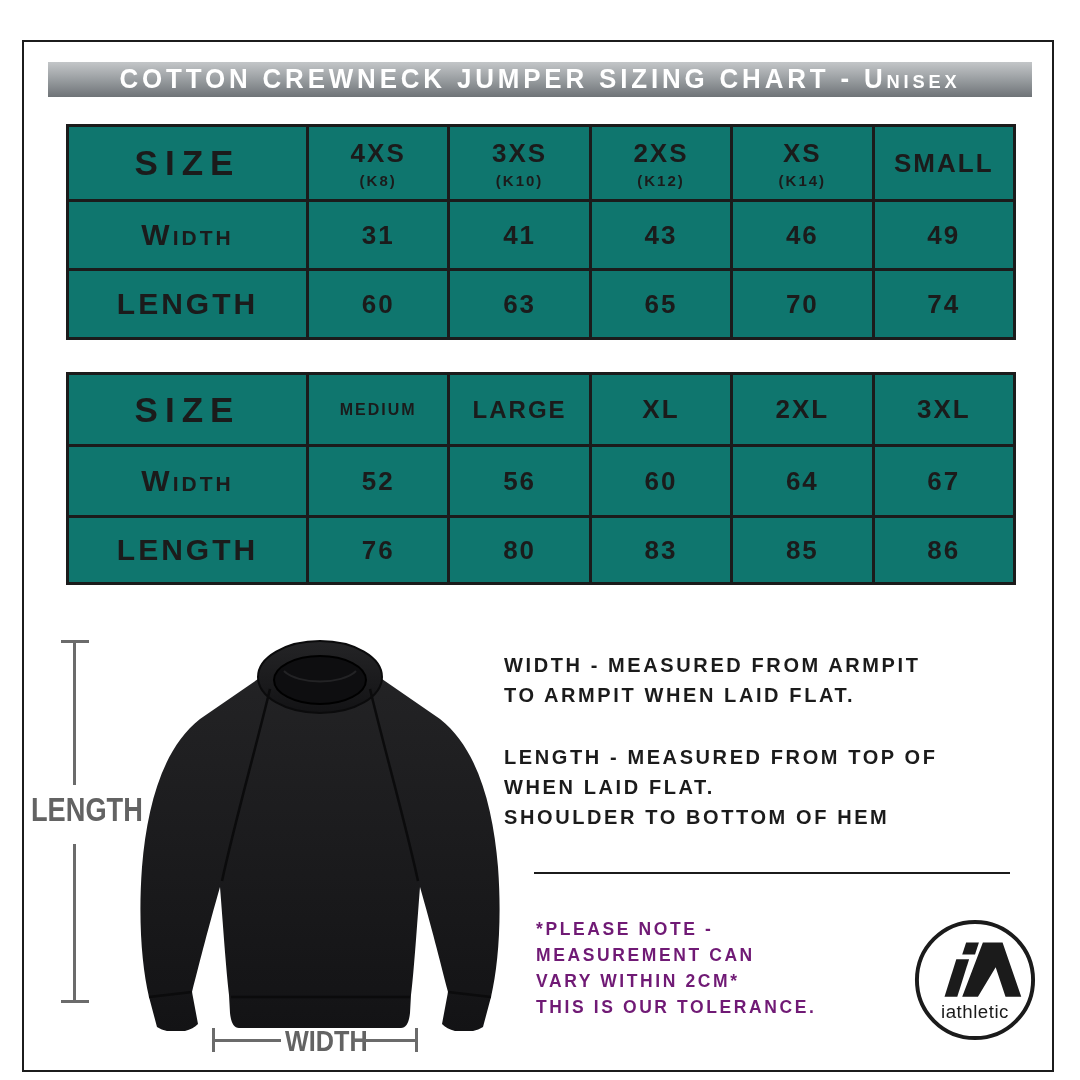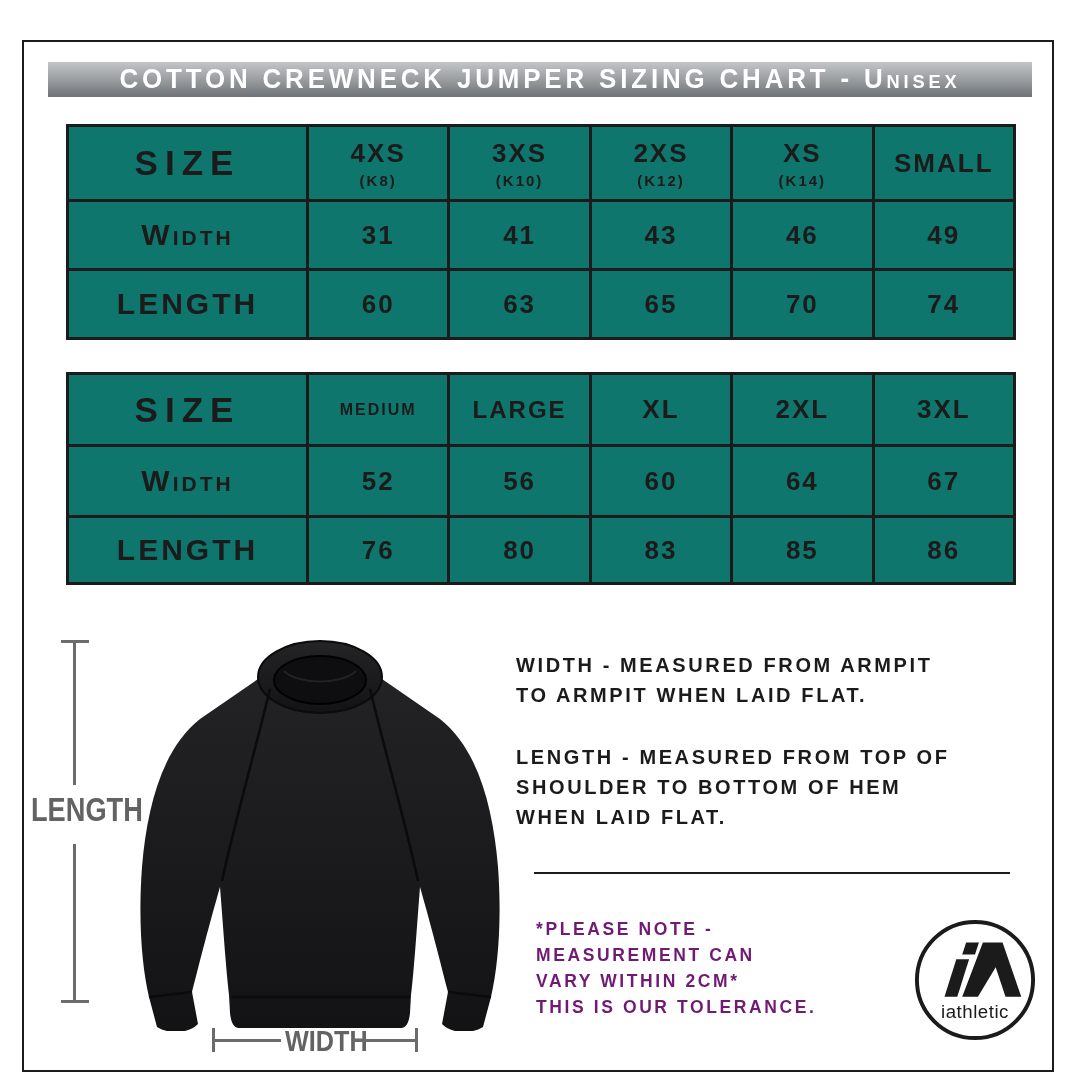--- a/index.html
+++ b/index.html
@@ -38,21 +38,21 @@
   
   .mline{position:absolute;background:#6b6b6b;}
   .mlabel{
     position:absolute;color:#636363;font-weight:700;white-space:nowrap;
     text-align:center;
   }
   .mlabel.v{font-size:34px;transform:scaleX(0.80);}
   .mlabel.h{font-size:30px;transform:scaleX(0.84);}
   
   .note-par{
-    position:absolute;left:516px;width:500px;font-weight:700;
+    position:absolute;left:504px;width:500px;font-weight:700;
     font-size:20px;letter-spacing:2.6px;line-height:30px;color:#1b1b1b;
   }
   .tol{
     position:absolute;left:536px;width:420px;font-weight:700;
     font-size:17.5px;letter-spacing:2.6px;line-height:26px;color:#701a75;
   }
   .divider{position:absolute;left:534px;top:854px;width:476px;height:2px;background:#1b1b1b;}
   .logo{position:absolute;left:913px;top:900px;width:124px;height:124px;}
   .jumper{position:absolute;left:134px;top:607px;width:372px;height:406px;}
 </style>
@@ -218,22 +218,22 @@
   <div class="mline" style="left:353px;top:1021px;width:62px;height:3px;"></div>
   <div class="mline" style="left:415px;top:1010px;width:3px;height:24px;"></div>
 
   <div class="note-par" style="top:632px;">
     <div>WIDTH - MEASURED FROM ARMPIT</div>
     <div>TO ARMPIT WHEN LAID FLAT.</div>
   </div>
 
   <div class="note-par" style="top:724px;">
     <div>LENGTH - MEASURED FROM TOP OF</div>
+    <div>WHEN LAID FLAT.</div>
     <div>SHOULDER TO BOTTOM OF HEM</div>
-    <div>WHEN LAID FLAT.</div>
   </div>
 
   <div class="divider"></div>
 
   <div class="tol" style="top:898px;">
     <div>*PLEASE NOTE -</div>
     <div>MEASUREMENT CAN</div>
     <div>VARY WITHIN 2CM*</div>
     <div>THIS IS OUR TOLERANCE.</div>
   </div>

